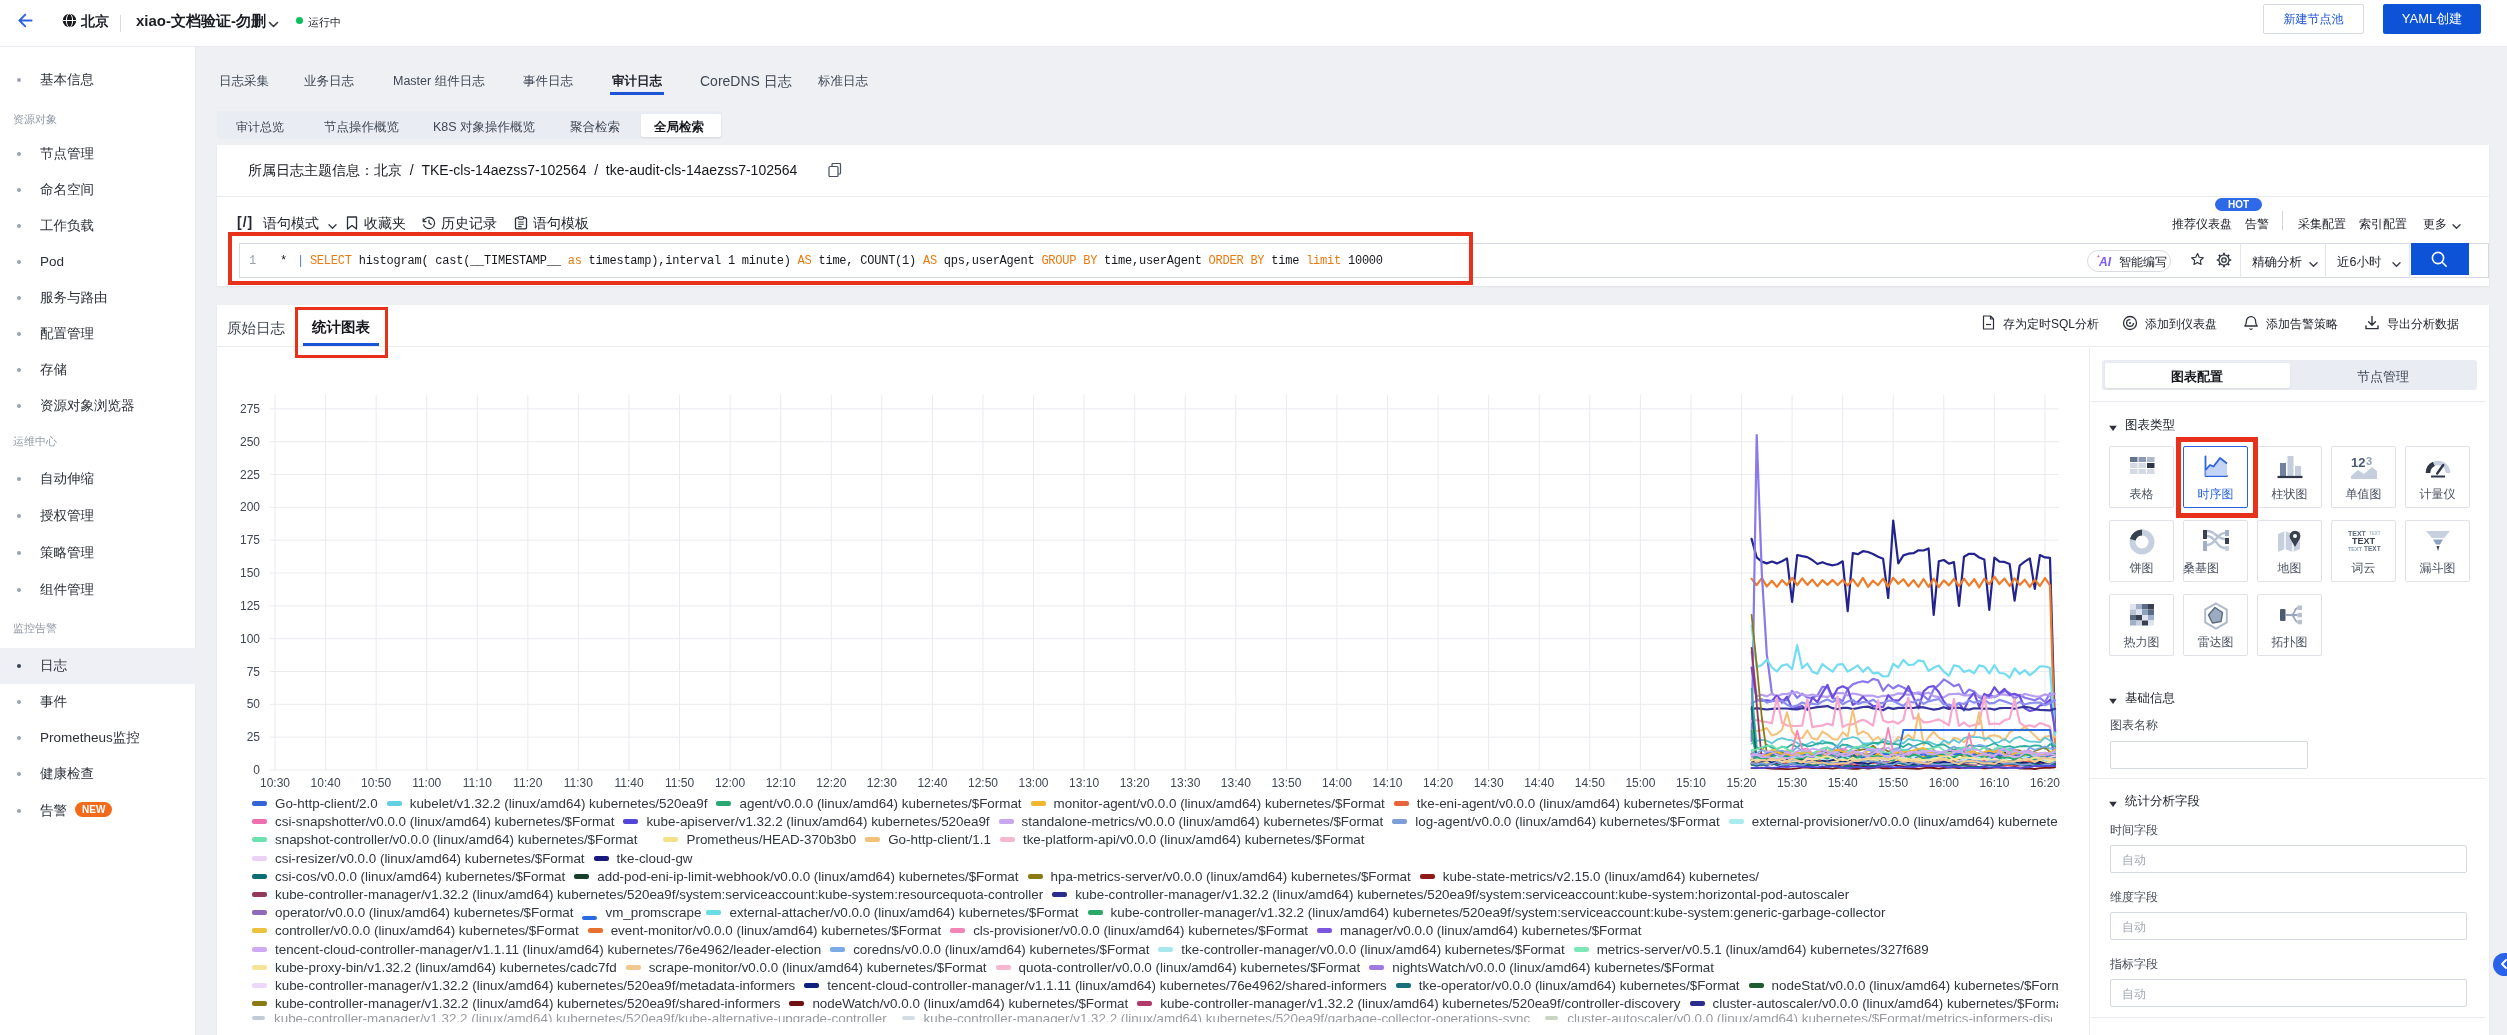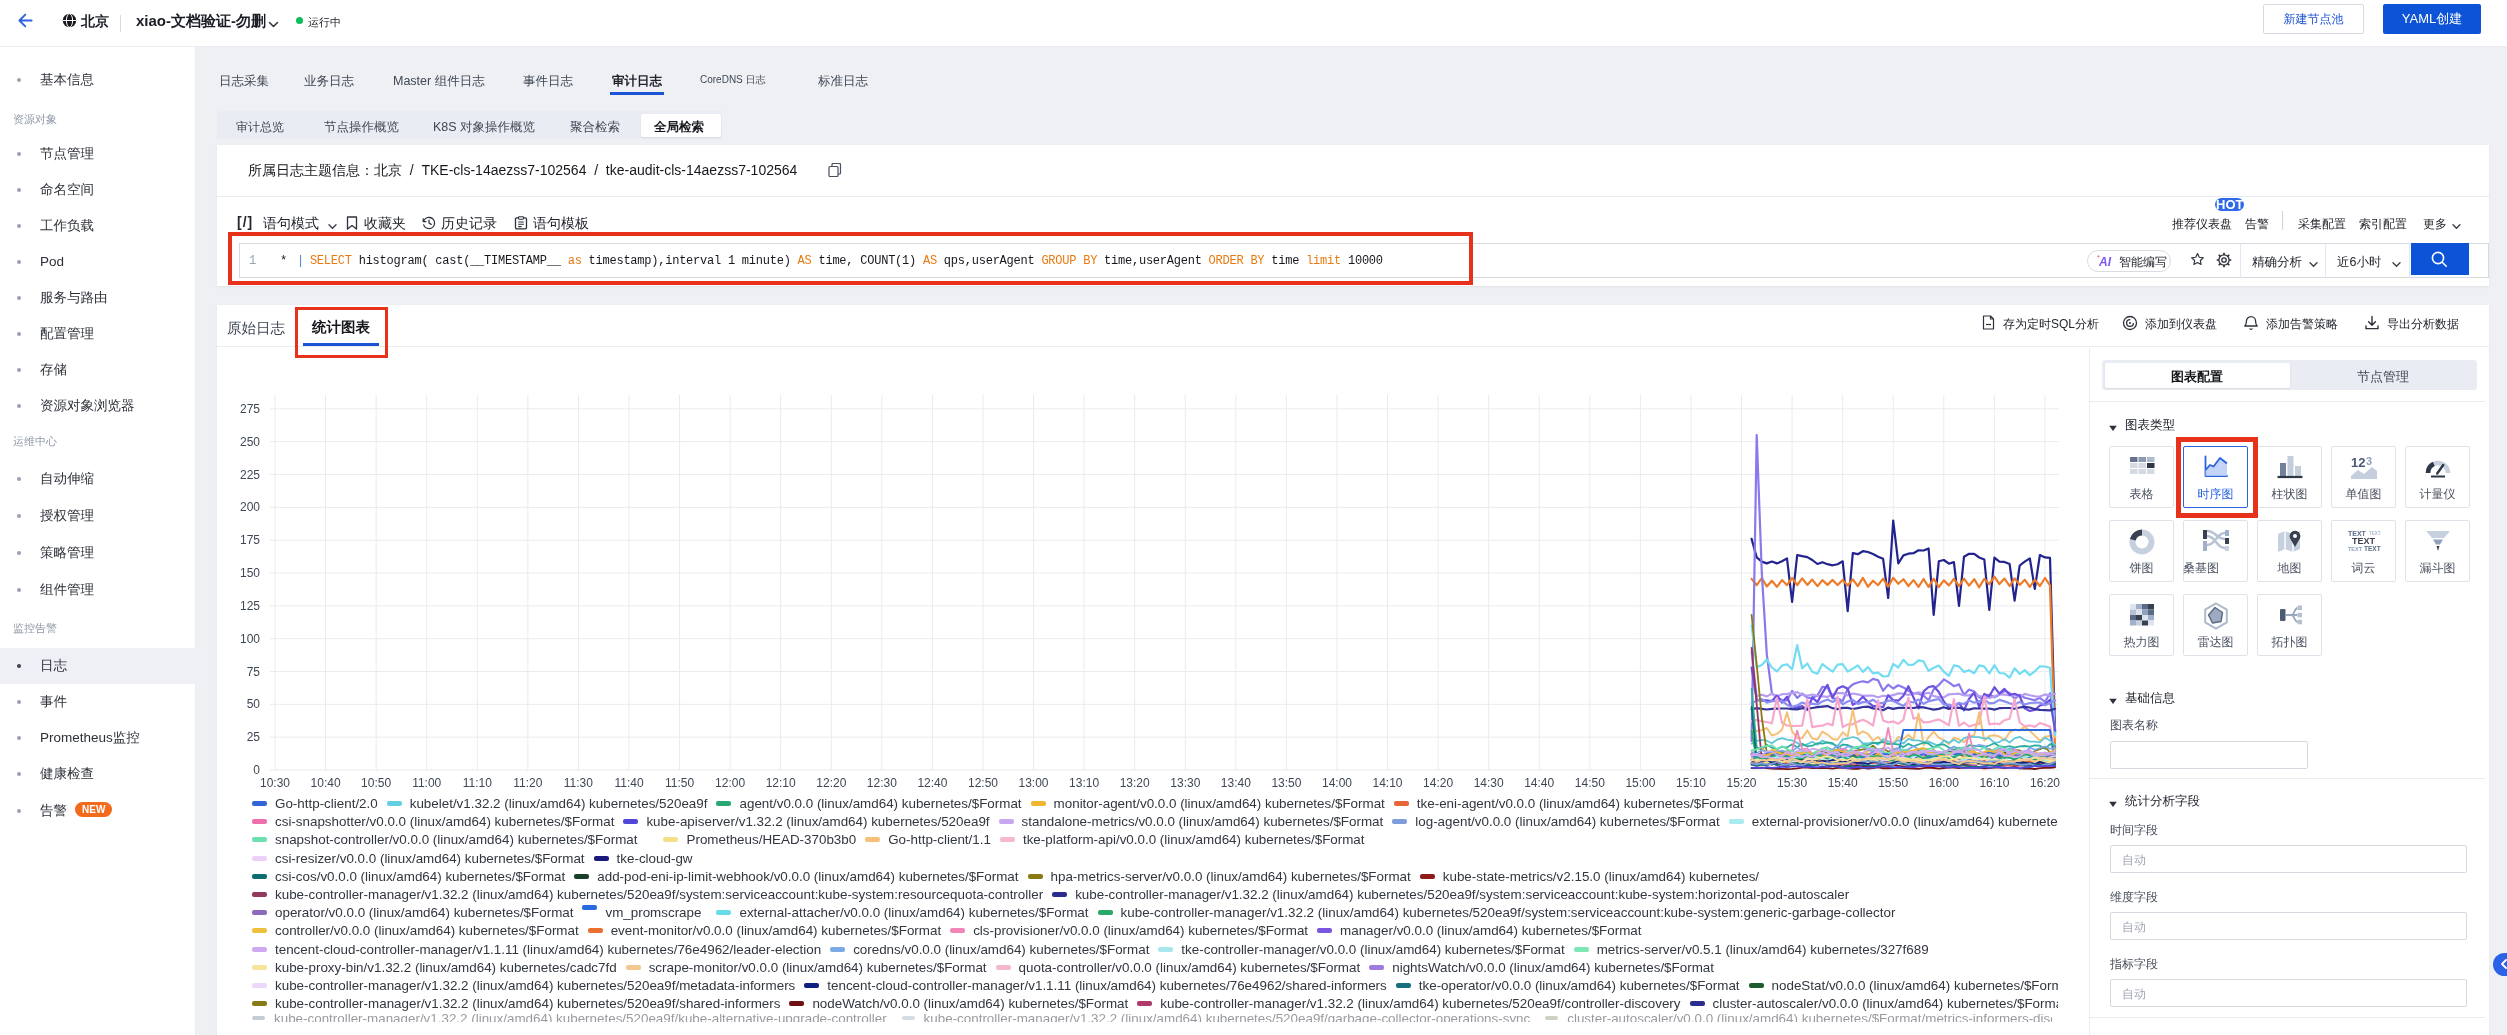--- a/index.html
+++ b/index.html
@@ -119,21 +119,21 @@
   </div>
 <div class="a sitem" style="top:793px">
     <span class="blt"></span>
     <span class="tx">告警<span style="display:inline-block;margin-left:8px;background:#f26a1b;color:#fff;font-size:10px;font-weight:bold;line-height:15px;padding:0 7px;border-radius:8px;vertical-align:2px">NEW</span></span>
   </div>
 <div class="a tabtx" style="left:219px;top:73px;font-size:12.5px">日志采集</div>
 <div class="a tabtx" style="left:304px;top:73px;font-size:12.5px">业务日志</div>
 <div class="a tabtx" style="left:393px;top:73px;font-size:12.5px">Master 组件日志</div>
 <div class="a tabtx" style="left:523px;top:73px;font-size:12.5px">事件日志</div>
 <div class="a tabtx bold" style="left:612px;top:73px;font-size:12.5px">审计日志</div>
-<div class="a tabtx" style="left:700px;top:73px;font-size:10px">CoreDNS 日志</div>
+<div class="a tabtx" style="left:700px;top:73px;font-size:14px">CoreDNS 日志</div>
 <div class="a tabtx" style="left:818px;top:73px;font-size:12.5px">标准日志</div>
 <div class="a" style="left:610px;top:92px;width:54px;height:3px;background:#1c54d6"></div>
 <div class="a" style="left:217px;top:111px;width:505px;height:28px;background:#e9ecf2;border-radius:2px"></div>
 <div class="a" style="left:236px;top:119px;font-size:12px;color:#3f4755">审计总览</div>
 <div class="a" style="left:324px;top:119px;font-size:12.5px;color:#3f4755">节点操作概览</div>
 <div class="a" style="left:433px;top:119px;font-size:12.5px;color:#3f4755">K8S 对象操作概览</div>
 <div class="a" style="left:570px;top:119px;font-size:12.5px;color:#3f4755">聚合检索</div>
 <div class="a" style="left:641px;top:113.5px;width:80px;height:23px;background:#fff;border-radius:2px;box-shadow:0 1px 2px rgba(0,0,0,.08)"></div>
 <div class="a" style="left:654px;top:119px;font-size:12.5px;font-weight:bold;color:#16181d">全局检索</div>
 <div class="a card" style="left:217px;top:145px;width:2272px;height:141px;box-shadow:0 1px 2px rgba(0,0,0,.06)"></div>
@@ -158,21 +158,21 @@
       <path d="M7 4.2V7l2.2 1.4" fill="none" stroke="#2c313b" stroke-width="1.3" stroke-linecap="round"></path>
     </svg></div>
 <div class="a" style="left:441px;top:215px;font-size:14px;color:#23262e">历史记录</div>
 <div class="a" style="left:514px;top:216px"><svg width="14" height="14" viewBox="0 0 14 14">
       <rect x="1.5" y="1.8" width="11" height="11" rx="1.2" fill="none" stroke="#2c313b" stroke-width="1.3"></rect>
       <rect x="4.5" y="0.8" width="5" height="2.4" rx="0.6" fill="#fff" stroke="#2c313b" stroke-width="1.1"></rect>
       <path d="M4.2 6h5.6M4.2 8.3h5.6M4.2 10.6h3.4" stroke="#2c313b" stroke-width="1.1"></path>
     </svg></div>
 <div class="a" style="left:533px;top:215px;font-size:14px;color:#23262e">语句模板</div>
 <div class="a" style="left:2172px;top:216px;font-size:12px;color:#23262e">推荐仪表盘</div>
-<div class="a" style="left:2215px;top:198px;background:#2e6ae8;color:#fff;font-size:13px;font-weight:bold;line-height:13px;padding:0 1px;border-radius:7px">HOT</div>
+<div class="a" style="left:2215px;top:198px;background:#2e6ae8;color:#fff;font-size:10px;font-weight:bold;line-height:13px;padding:0 13px;border-radius:7px">HOT</div>
 <div class="a" style="left:2245px;top:216px;font-size:12px;color:#23262e">告警</div>
 <div class="a" style="left:2282px;top:211px;width:1px;height:19px;background:#d0d4dc"></div>
 <div class="a" style="left:2298px;top:216px;font-size:12px;color:#23262e">采集配置</div>
 <div class="a" style="left:2359px;top:216px;font-size:12px;color:#23262e">索引配置</div>
 <div class="a" style="left:2423px;top:216px;font-size:12px;color:#23262e">更多</div>
 <div class="a" style="left:2451px;top:218px"><svg width="11" height="11" viewBox="0 0 11 11">
       <path d="M2 3.8l3.5 3.5L9 3.8" stroke="#3a3f49" stroke-width="1.4" fill="none" stroke-linecap="round"></path>
     </svg></div>
 <div class="a" style="left:239px;top:243px;width:2250px;height:35px;border:1px solid #d5d9e0;background:#fff"></div>
 <div class="a" style="left:249px;top:254px;font-family:'Liberation Mono',monospace;font-size:12px;letter-spacing:-0.235px;color:#16181d;white-space:pre"><span style="color:#9aa1ad">1</span><span style="margin-left:24px">*</span><span style="color:#4a7de0;margin-left:10px">|</span><mark style="color:#e87a10;margin-left:6px">SELECT</mark> histogram( cast(__TIMESTAMP__ <mark style="color:#e87a10">as</mark> timestamp),interval 1 minute) <mark style="color:#e87a10">AS</mark> time, COUNT(1) <mark style="color:#e87a10">AS</mark> qps,userAgent <mark style="color:#e87a10">GROUP BY</mark> time,userAgent <mark style="color:#e87a10">ORDER BY</mark> time <mark style="color:#e87a10">limit</mark> 10000</div>
@@ -432,21 +432,21 @@
     <span style="display:inline-flex;align-items:center;margin-right:9px;white-space:nowrap">
       <i style="width:15px;height:4.5px;border-radius:2px;background:#2b2d8e;margin-right:8px"></i>
       <span style="font-size:13.4px;color:#31363f">kube-controller-manager/v1.32.2 (linux/amd64) kubernetes/520ea9f/system:serviceaccount:kube-system:horizontal-pod-autoscaler</span>
     </span>
   </div>
 <div class="a" style="left:252px;top:905px;width:1806px;height:15px;overflow:hidden;display:flex">
     <span style="display:inline-flex;align-items:center;margin-right:9px;white-space:nowrap">
       <i style="width:15px;height:4.5px;border-radius:2px;background:#8e6aba;margin-right:8px"></i>
       <span style="font-size:13.4px;color:#31363f">operator/v0.0.0 (linux/amd64) kubernetes/$Format</span>
     </span>
-    <span style="display:inline-flex;align-items:flex-start;margin-right:15px;white-space:nowrap">
+    <span style="display:inline-flex;align-items:flex-end;margin-right:5px;white-space:nowrap">
       <i style="width:15px;height:4.5px;border-radius:2px;background:#2a6ae0;margin-right:8px"></i>
       <span style="font-size:13.4px;color:#31363f">vm_promscrape</span>
     </span>
     <span style="display:inline-flex;align-items:center;margin-right:9px;white-space:nowrap">
       <i style="width:15px;height:4.5px;border-radius:2px;background:#6adce8;margin-right:8px"></i>
       <span style="font-size:13.4px;color:#31363f">external-attacher/v0.0.0 (linux/amd64) kubernetes/$Format</span>
     </span>
     <span style="display:inline-flex;align-items:center;margin-right:9px;white-space:nowrap">
       <i style="width:15px;height:4.5px;border-radius:2px;background:#2aa868;margin-right:8px"></i>
       <span style="font-size:13.4px;color:#31363f">kube-controller-manager/v1.32.2 (linux/amd64) kubernetes/520ea9f/system:serviceaccount:kube-system:generic-garbage-collector</span>

